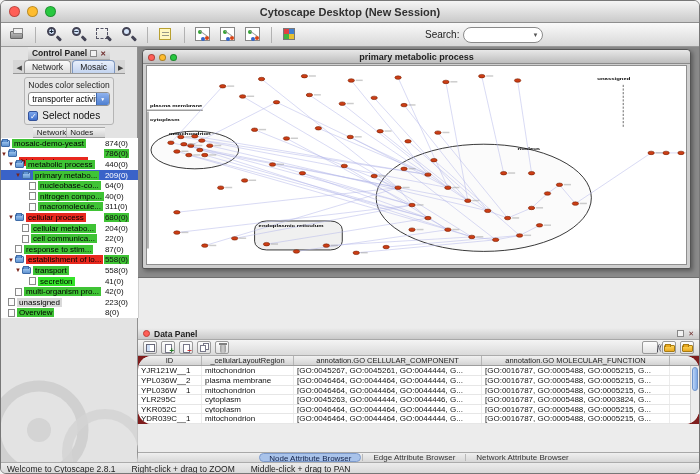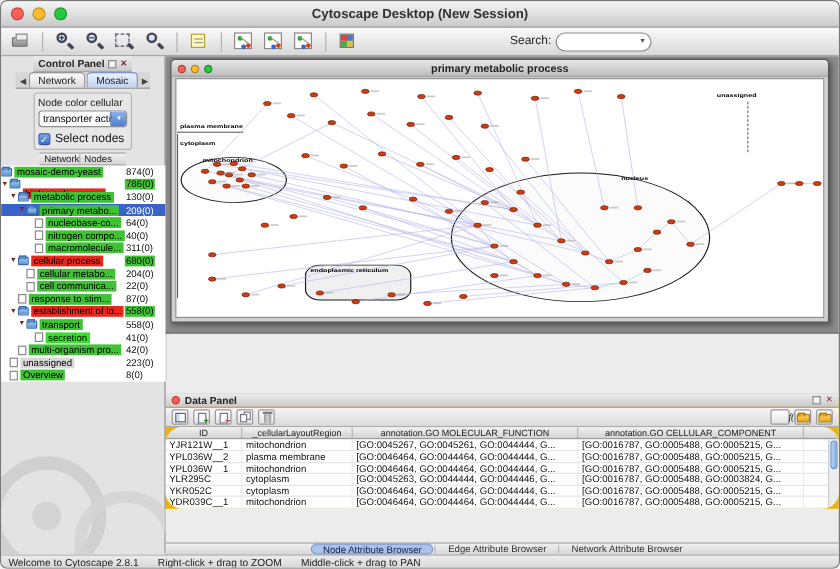--- a/index.html
+++ b/index.html
@@ -85,21 +85,21 @@
   .right-col { flex:1; display:flex; flex-direction:column; min-width:0;gap:28px; }
   .desktop { height:300px; background:#8a8a8a; position:relative; border-bottom:1px solid #6f6f6f; }
   .frame { position:absolute; left:4px; top:2px; right:8px; bottom:8px; background:#cfcfcf; border:1px solid #555; border-radius:4px 4px 2px 2px; box-shadow:2px 2px 4px rgba(0,0,0,.35); }
   .frame-title { height:14px; background:linear-gradient(#e8e8e8,#bdbdbd); border-bottom:1px solid #8a8a8a; border-radius:4px 4px 0 0; position:relative; display:flex; align-items:center; justify-content:center; font-size:9px; font-weight:bold; color:#222; }
   .frame-lights { position:absolute; left:5px; top:4px; display:flex; gap:4px; }
   .flight { width:7px; height:7px; border-radius:50%; border:1px solid rgba(0,0,0,.3); }
   .canvas { position:absolute; left:3px; right:3px; top:15px; bottom:3px; background:#fff; border:1px solid #8f8f8f; overflow:hidden; }
   .canvas svg { width:100%; height:100%; display:block; }
 
   
-  .datapanel { height:104px; display:flex; flex-direction:column; background:#eab308;margin-top:22px; }
+  .datapanel { height:104px; display:flex; flex-direction:column; background:#7f1d1d;margin-top:22px; }
   .dp-header { height:12px; background:linear-gradient(#ececec,#c9c9c9); border-bottom:1px solid #a8a8a8; display:flex; align-items:center; gap:4px; padding:0 5px; }
   .dp-dot { width:7px; height:7px; border-radius:50%; background:#ff5f57; border:1px solid #c03b34; }
   .dp-title { font-size:8.5px; font-weight:bold; color:#222; flex:1; }
   .dp-toolbar { height:16px; background:linear-gradient(#f4f4f4,#dadada); border-bottom:1px solid #ababab; display:flex; align-items:center; gap:4px; padding:0 5px; }
   .dbtn { width:14px; height:13px; border:1px solid #9a9a9a; border-radius:2px; background:linear-gradient(#fdfdfd,#e2e2e2); position:relative; }
   .ig-grid { position:absolute; left:2px; top:2px; width:9px; height:8px; border:1px solid #667; background:linear-gradient(90deg,#cfe0f8 3px,#fff 3px); }
   .ig-sheet { position:absolute; left:3px; top:2px; width:7px; height:9px; background:#fff; border:1px solid #778; }
   .ig-plus::after { content:"+"; position:absolute; right:0px; bottom:-2px; font-size:8px; font-weight:bold; color:#1e7d1e; }
   .ig-minus::after { content:"−"; position:absolute; right:0px; bottom:-2px; font-size:8px; font-weight:bold; color:#c22; }
   .ig-copy { position:absolute; left:2px; top:3px; width:6px; height:7px; background:#fff; border:1px solid #778; box-shadow:3px -2px 0 -1px #fff, 3px -2px 0 0 #778; }
@@ -198,21 +198,21 @@
         <span class="mini-float"></span>
         <span class="mini-close"></span>
       </div>
       <div class="cp-tabs">
         <span class="tab-scroll left"></span>
         <span class="cptab">Network</span>
         <span class="cptab active">Mosaic</span>
         <span class="tab-scroll right"></span>
       </div>
       <div class="group">
-        <div class="grouplabel">Node color cellular</div>
+        <div class="grouplabel">Nodes color selection</div>
         <div class="combo">
           <span>transporter activity</span>
           <span class="cap"></span>
         </div>
         <div class="cbrow">
           <span class="checkbox"></span>
           <span class="cblabel">Select nodes</span>
         </div>
       </div>
       <div class="tree-head">
@@ -232,21 +232,21 @@
             <span class="exp open"></span>
             <span class="ticon folder"></span>
             <span class="chip" style="background: rgb(232, 40, 30); margin-top: 16px;">biological_proce...</span>
             <span class="tcount"><span class="cc" style="background: rgb(63, 195, 53);">786(0)</span></span>
           </div>
           <div class="trow">
             <span style="width: 14px; flex: 0 0 auto;"></span>
             <span class="exp open"></span>
             <span class="ticon folder"></span>
             <span class="chip" style="background: rgb(63, 195, 53);">metabolic process</span>
-            <span class="tcount"><span class="cc">130(0)</span></span>
+            <span class="tcount"><span class="cc">440(0)</span></span>
           </div>
           <div class="trow selected" style="background: rgb(58, 99, 200);">
             <span style="width: 21px; flex: 0 0 auto;"></span>
             <span class="exp open"></span>
             <span class="ticon folder"></span>
             <span class="chip" style="background: rgb(63, 195, 53);">primary metabo...</span>
             <span class="tcount"><span class="cc">209(0)</span></span>
           </div>
           <div class="trow">
             <span style="width: 28px; flex: 0 0 auto;"></span>
@@ -592,22 +592,22 @@
               </span>
             <span class="dbtn">
                 <i class="ig-folder"></i>
               </span>
           </div>
         </div>
         <div class="dp-table">
           <div class="dt-head" id="thead">
               <span class="hc" style="width: 64px;">ID</span>
               <span class="hc" style="width: 92px;">_cellularLayoutRegion</span>
+              <span class="hc" style="width: 188px;">annotation.GO CELLULAR_COMPONENT</span>
               <span class="hc" style="width: 188px;">annotation.GO MOLECULAR_FUNCTION</span>
-              <span class="hc" style="width: 188px;">annotation.GO CELLULAR_COMPONENT</span>
             </div>
           <div id="tbody">
               <div class="dt-row">
                 <span class="c" style="width: 64px;">YJR121W__1</span>
                 <span class="c" style="width: 92px;">mitochondrion</span>
                 <span class="c" style="width: 188px;">[GO:0045267, GO:0045261, GO:0044444, G...</span>
                 <span class="c" style="width: 188px;">[GO:0016787, GO:0005488, GO:0005215, G...</span>
               </div>
               <div class="dt-row">
                 <span class="c" style="width: 64px;">YPL036W__2</span>

